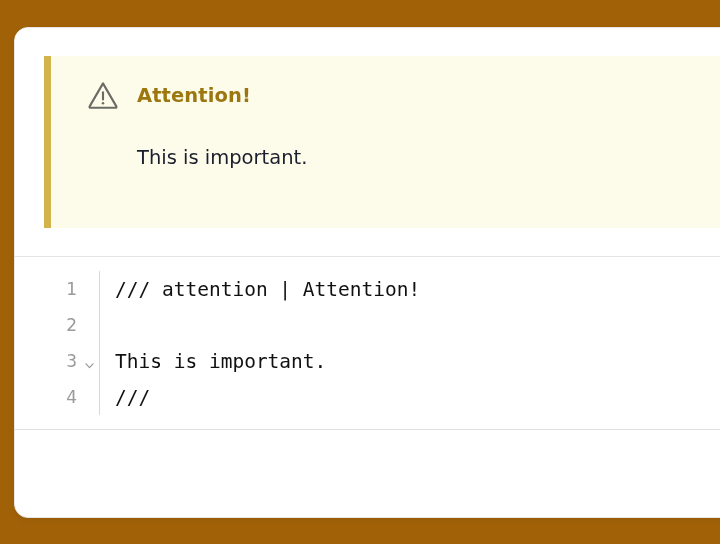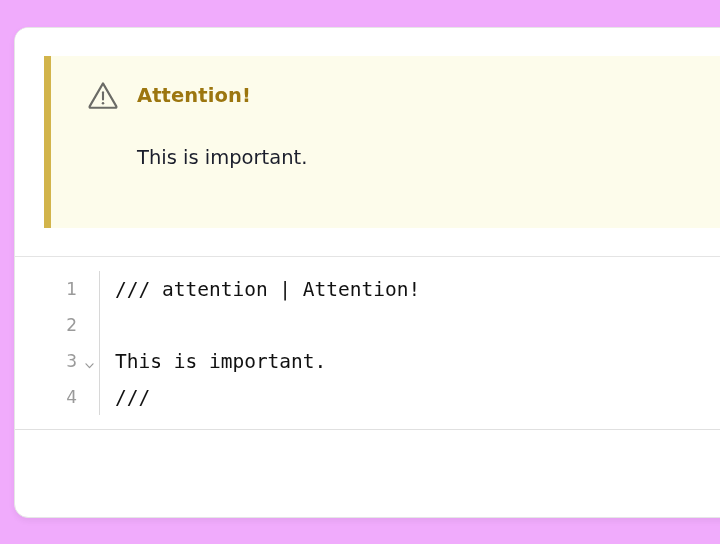--- a/index.html
+++ b/index.html
@@ -12,21 +12,21 @@
     background: #ffffff;
     font-family: "DejaVu Sans", "Liberation Sans", sans-serif;
     overflow: hidden;
   }
 
   
   .viewport {
     position: relative;
     width: 720px;
     height: 544px;
-    background: #f0abfc;
+    background: #a16207;
     overflow: hidden;
   }
 
   .card {
     position: absolute;
     left: 14px;
     top: 27px;
     width: 760px;              
     height: 491px;
     background: #ffffff;

